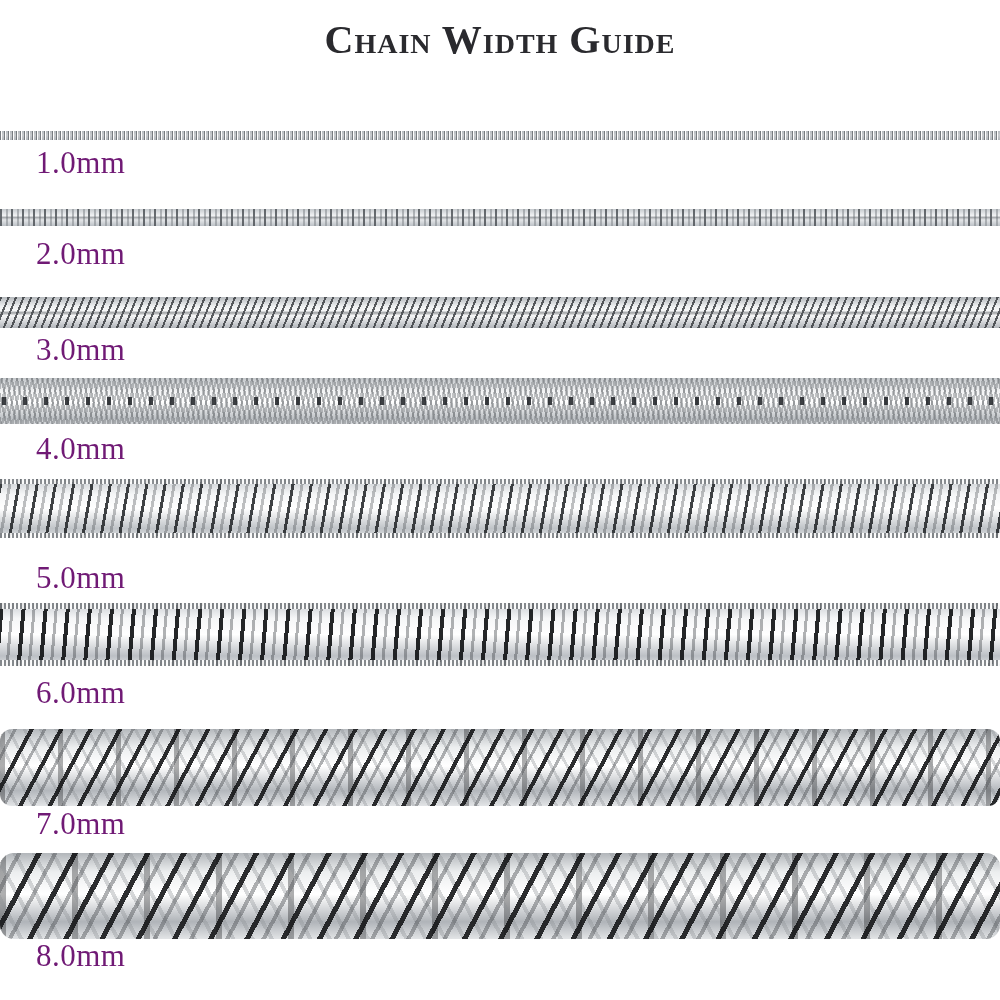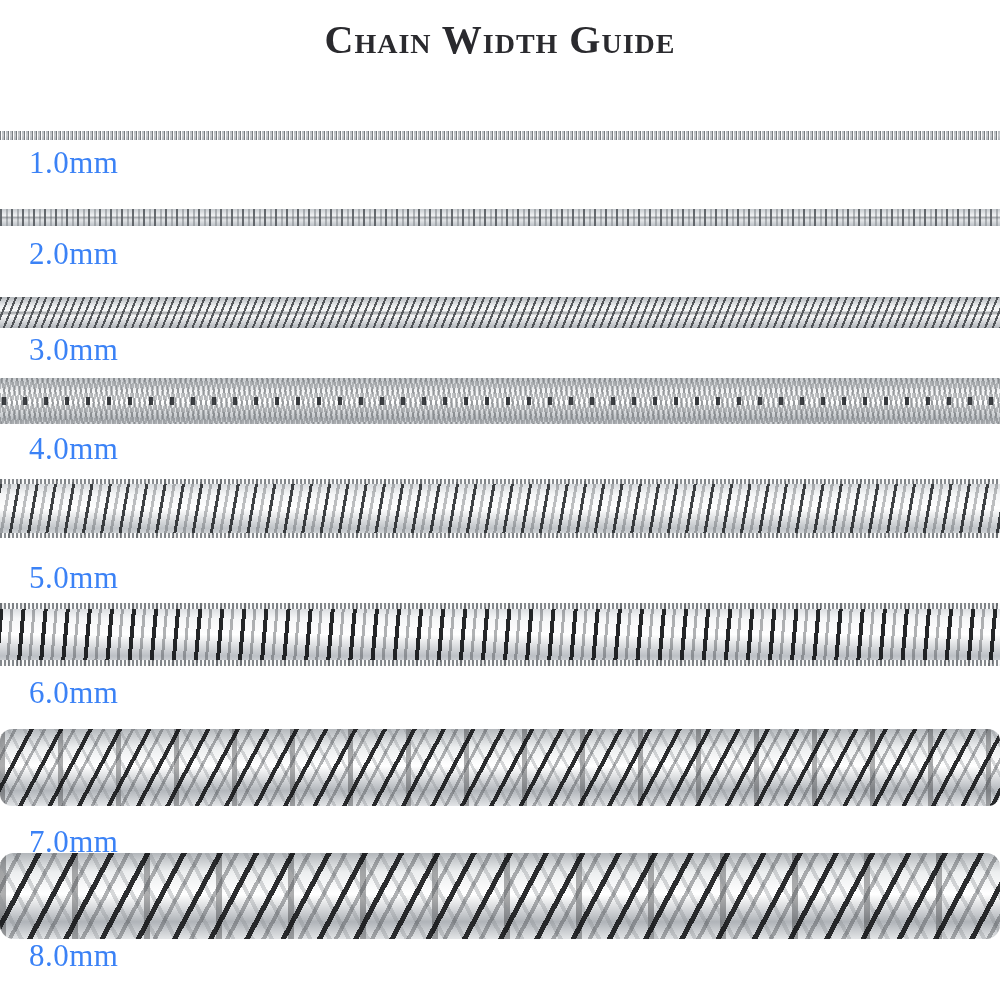--- a/index.html
+++ b/index.html
@@ -15,24 +15,24 @@
     text-align:center;
     font-size:40px;line-height:1.1;
     font-variant:small-caps;
     font-weight:600;
     letter-spacing:1px;
     color:#2a2a2e;
     margin:0;
   }
   .chain{position:absolute;left:0;width:1000px;}
   .label{
-    position:absolute;left:29px;
+    position:absolute;left:36px;
     font-size:31px;line-height:1;
     letter-spacing:.5px;
-    color:#3b82f6;
+    color:#701a75;
   }
   
   .c1{top:131px;height:9px;
     background-image:
       repeating-linear-gradient(90deg, rgba(100,105,110,.85) 0 1px, rgba(255,255,255,.95) 1px 2px, rgba(165,170,175,.55) 2px 4px),
       linear-gradient(180deg,#c9cdd1 0%,#f4f5f6 45%,#c3c7cb 100%);
   }
   
   .c2{top:209px;height:17px;
     background-image:
@@ -90,21 +90,21 @@
   }
   
   .c8{top:853px;height:86px;border-radius:14px;
     background-image:
       repeating-linear-gradient(118deg, rgba(22,23,25,.9) 0 5px, rgba(255,255,255,0) 5px 15px, rgba(80,83,87,.45) 15px 19px, rgba(255,255,255,0) 19px 32px),
       repeating-linear-gradient(62deg, rgba(140,144,148,.35) 0 4px, rgba(255,255,255,0) 4px 17px),
       repeating-linear-gradient(90deg, rgba(25,26,28,.35) 0 6px, rgba(255,255,255,0) 6px 72px),
       linear-gradient(180deg,#b2b6ba,#eceeef 22%,#ffffff 48%,#b0b4b9 80%,#e2e4e6);
   }
   .l1{top:147px;} .l2{top:238px;} .l3{top:334px;text-align:center;} .l4{top:433px;}
-  .l5{top:546px;margin-top:16px;} .l6{top:677px;} .l7{top:808px;margin-top:18px;} .l8{top:940px;}
+  .l5{top:546px;margin-top:16px;} .l6{top:677px;} .l7{top:808px;} .l8{top:940px;}
 </style>
 </head>
 <body>
 
 <div class="canvas">
 
   <h1 class="title">Chain Width Guide</h1>
 
   <div class="chain c1"></div>
   <div class="label l1">1.0mm</div>

